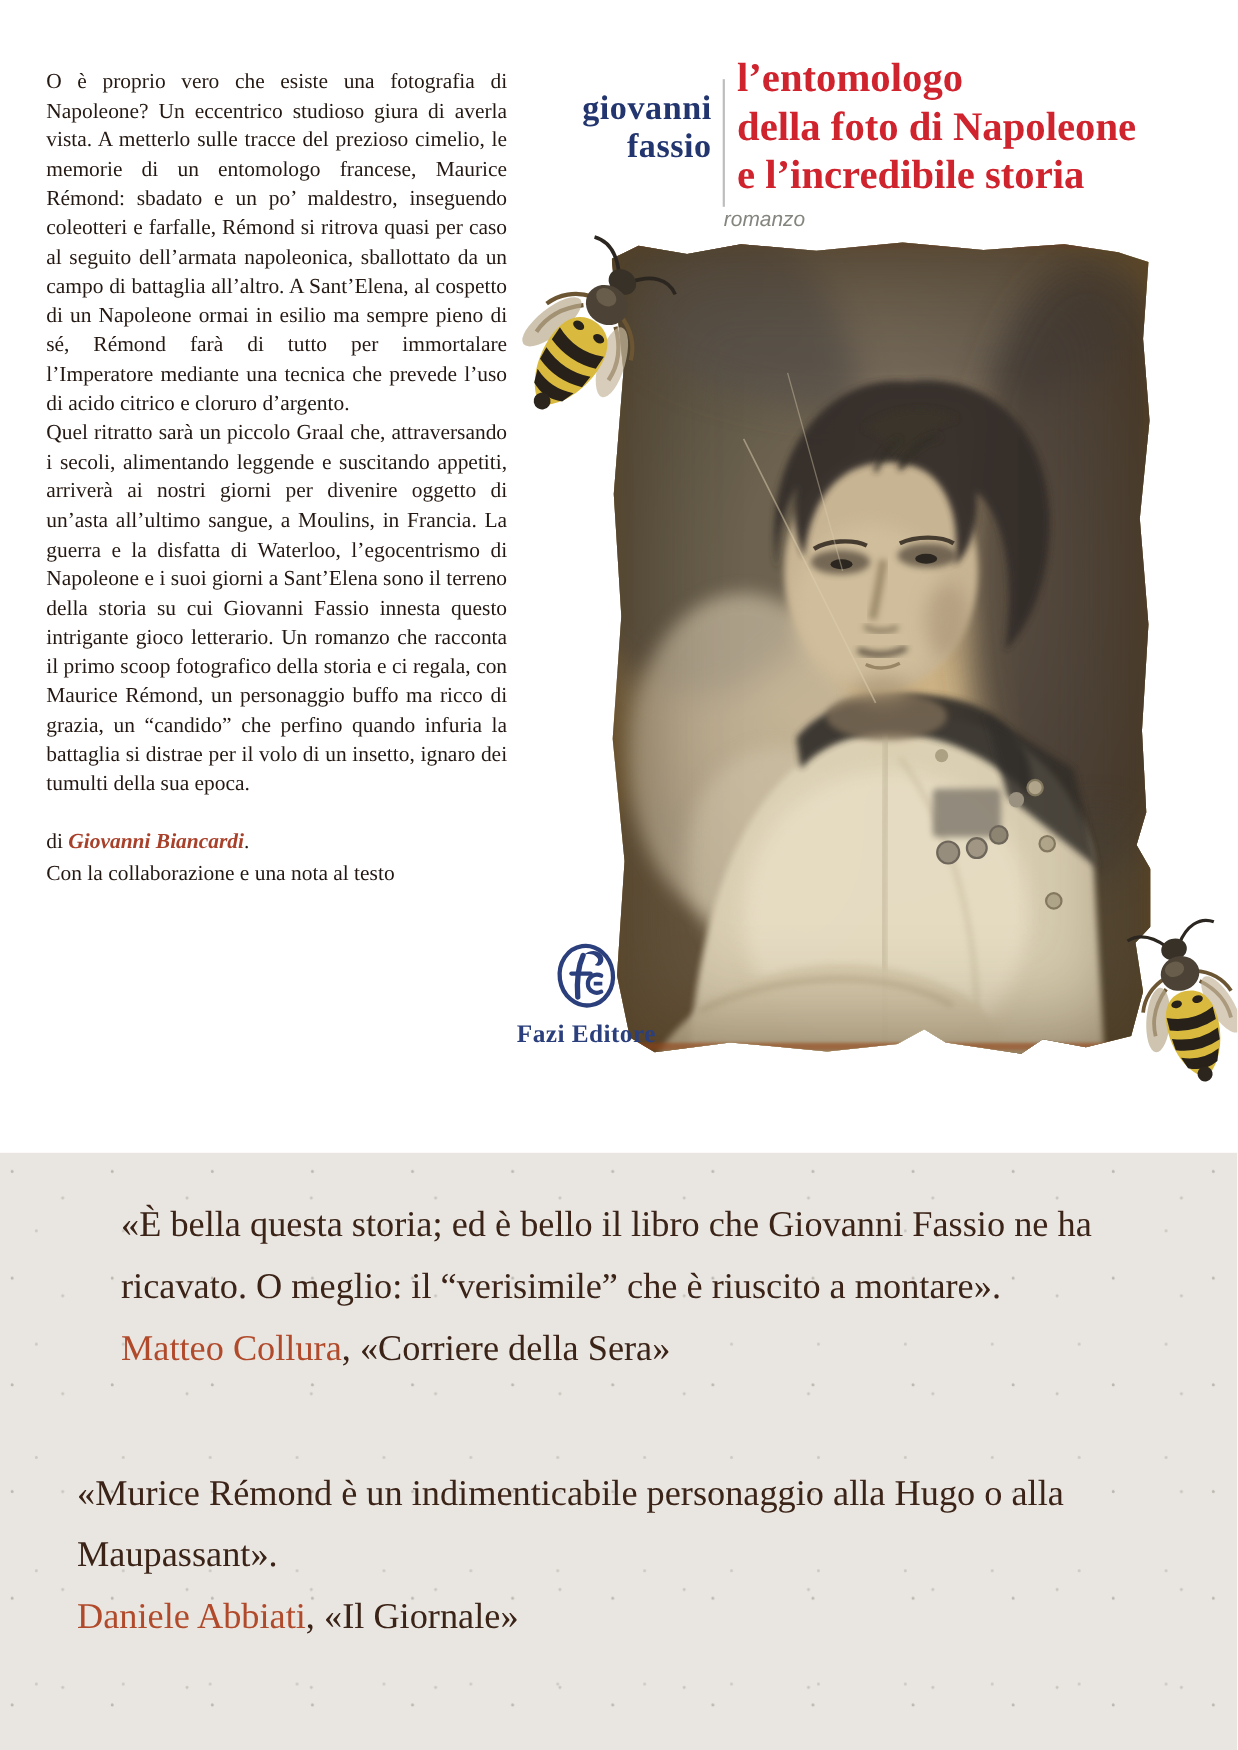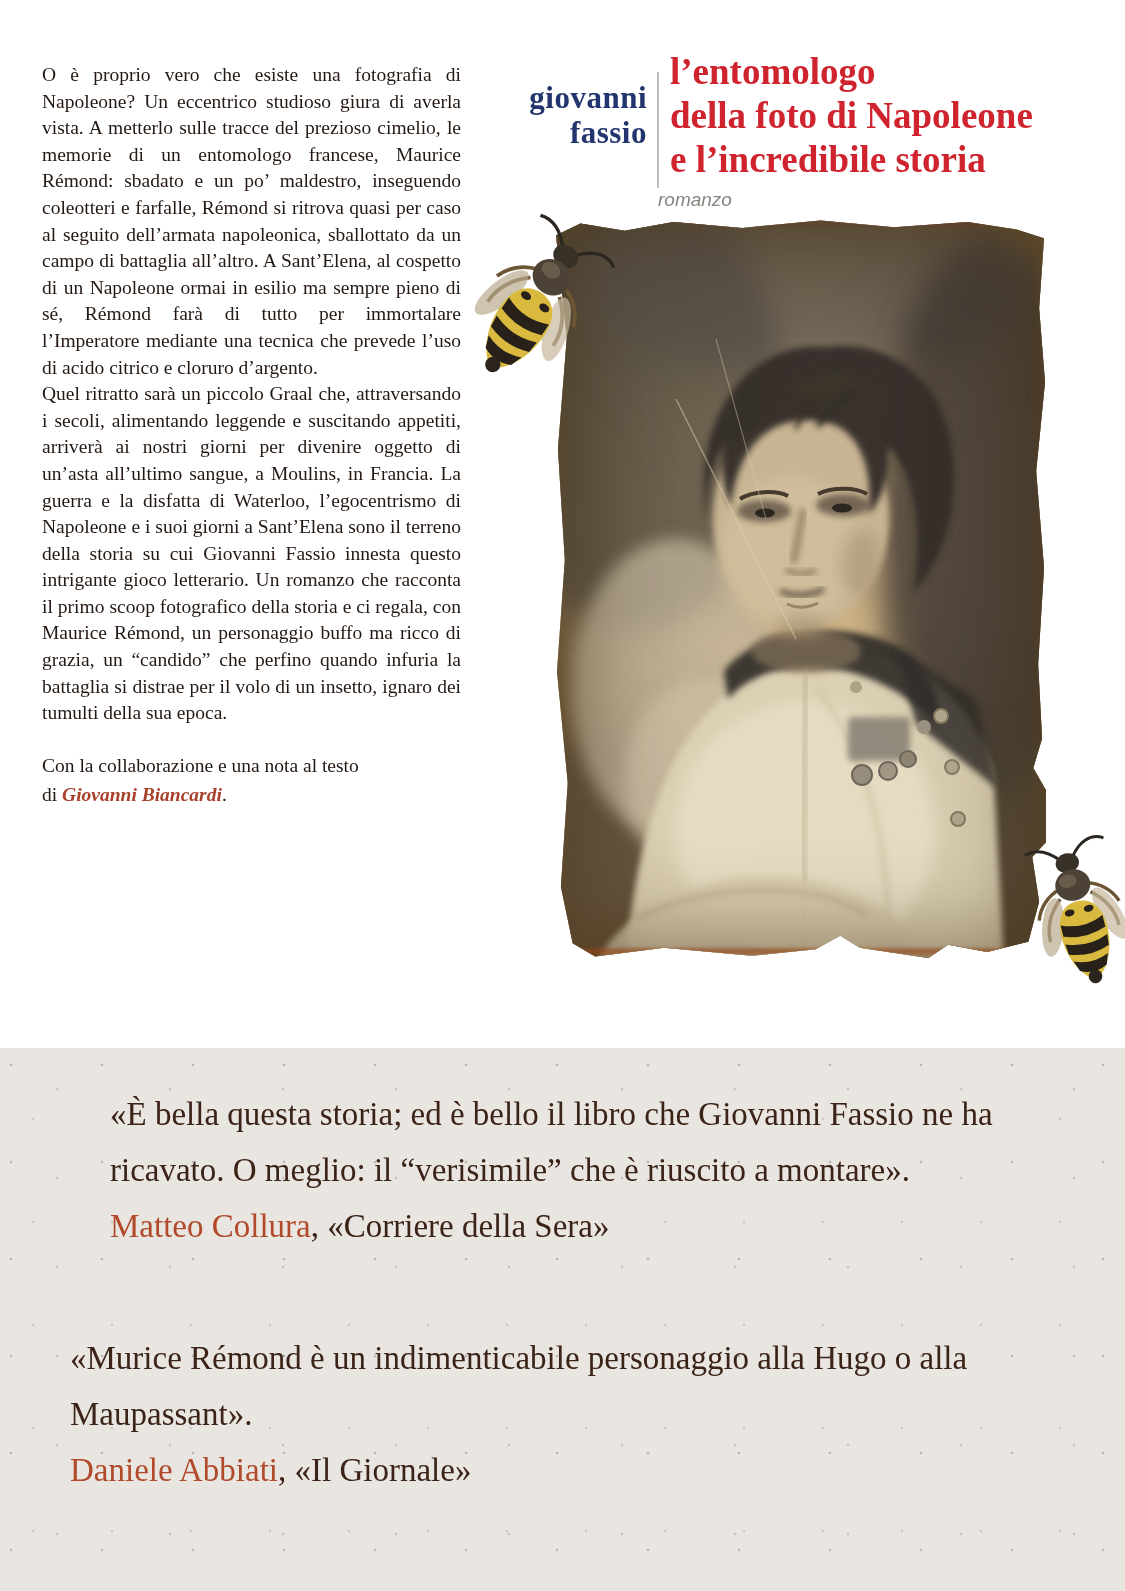--- a/index.html
+++ b/index.html
@@ -89,24 +89,24 @@
 </head>
 <body>
 
 <div class="page">
 
   <div class="left-col">
     <p>O è proprio vero che esiste una fotografia di Napoleone? Un eccentrico studioso giura di averla vista. A metterlo sulle tracce del prezioso cimelio, le memorie di un entomologo francese, Maurice Rémond: sbadato e un po’ maldestro, inseguendo coleotteri e farfalle, Rémond si ritrova quasi per caso al seguito dell’armata napoleonica, sballottato da un campo di battaglia all’altro. A Sant’Elena, al cospetto di un Napoleone ormai in esilio ma sempre pieno di sé, Rémond farà di tutto per immortalare l’Imperatore mediante una tecnica che prevede l’uso di acido citrico e cloruro d’argento.</p>
     <p>Quel ritratto sarà un piccolo Graal che, attraversando i secoli, alimentando leggende e suscitando appetiti, arriverà ai nostri giorni per divenire oggetto di un’asta all’ultimo sangue, a Moulins, in Francia.  La guerra e la disfatta di Waterloo, l’egocentrismo di Napoleone e i suoi giorni a Sant’Elena sono il terreno della storia su cui Giovanni Fassio innesta questo intrigante gioco letterario. Un romanzo che racconta il primo scoop fotografico della storia e ci regala, con Maurice Rémond, un personaggio buffo ma ricco di grazia, un “candido” che perfino quando infuria la battaglia si distrae per il volo di un insetto, ignaro dei tumulti della sua epoca.</p>
 
     <div class="collab">
-      <div>Con la collaborazione e una nota al testo</div>
       <div>
         <span>di </span><span class="red-name">Giovanni Biancardi</span><span>.</span>
       </div>
+      <div>Con la collaborazione e una nota al testo</div>
     </div>
 
   </div>
 
   <div class="author-block">
     <div>giovanni</div>
     <div>fassio</div>
   </div>
   <div class="divider"></div>
   <div class="title-block">
@@ -214,20 +214,31 @@
         <ellipse cx="50" cy="143" rx="7" ry="7" fill="#2b251d"></ellipse>
       </g>
     </defs>
     <use href="#waspShape"></use>
   </svg>
 
   <svg class="wasp-right" viewBox="0 0 100 155" aria-hidden="true">
     <use href="#waspShape"></use>
   </svg>
 
+  <div class="publisher">
+    <svg viewBox="0 0 64 68" aria-hidden="true">
+      <ellipse cx="32" cy="34" rx="25" ry="28" fill="none" stroke="#2b3f7c" stroke-width="4" transform="rotate(-8 32 34)"></ellipse>
+      <path d="M24 54 C 23 40 24 26 29 15" stroke="#2b3f7c" stroke-width="5" fill="none" stroke-linecap="round"></path>
+      <path d="M29 15 C 36 8 47 10 48 18 C 48.5 23 44 26 40 24 C 43 22 44 19 42 17 C 39 13 33 13 29 15 Z" fill="#2b3f7c"></path>
+      <path d="M18 32 L 36 32" stroke="#2b3f7c" stroke-width="4" stroke-linecap="round"></path>
+      <path d="M46 34 A 8.5 8.5 0 1 0 46 49" stroke="#2b3f7c" stroke-width="4" fill="none" stroke-linecap="round"></path>
+      <path d="M39 41.5 L 47 41.5" stroke="#2b3f7c" stroke-width="3.5"></path>
+    </svg>
+    <div class="publisher-name">Fazi Editore</div>
+  </div>
 
   <div class="quotes-panel">
     <div class="quote quote-1">
       <span>«È bella questa storia; ed è bello il libro che Giovanni Fassio ne ha ricavato. O meglio: il “verisimile” che è riuscito a montare».</span>
       <div class="attribution">
         <span class="name">Matteo Collura</span><span>, </span><span>«Corriere della Sera»</span>
       </div>
     </div>
     <div class="quote quote-2">
       <span>«Murice Rémond è un indimenticabile personaggio alla Hugo o alla Maupassant».</span>

